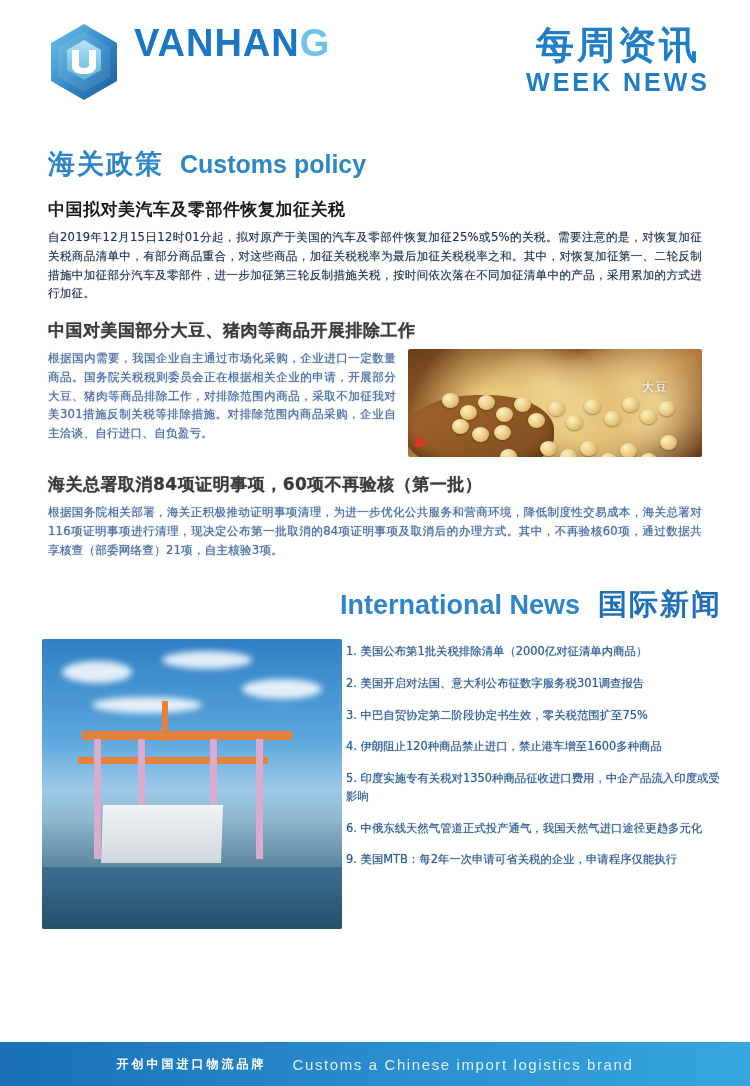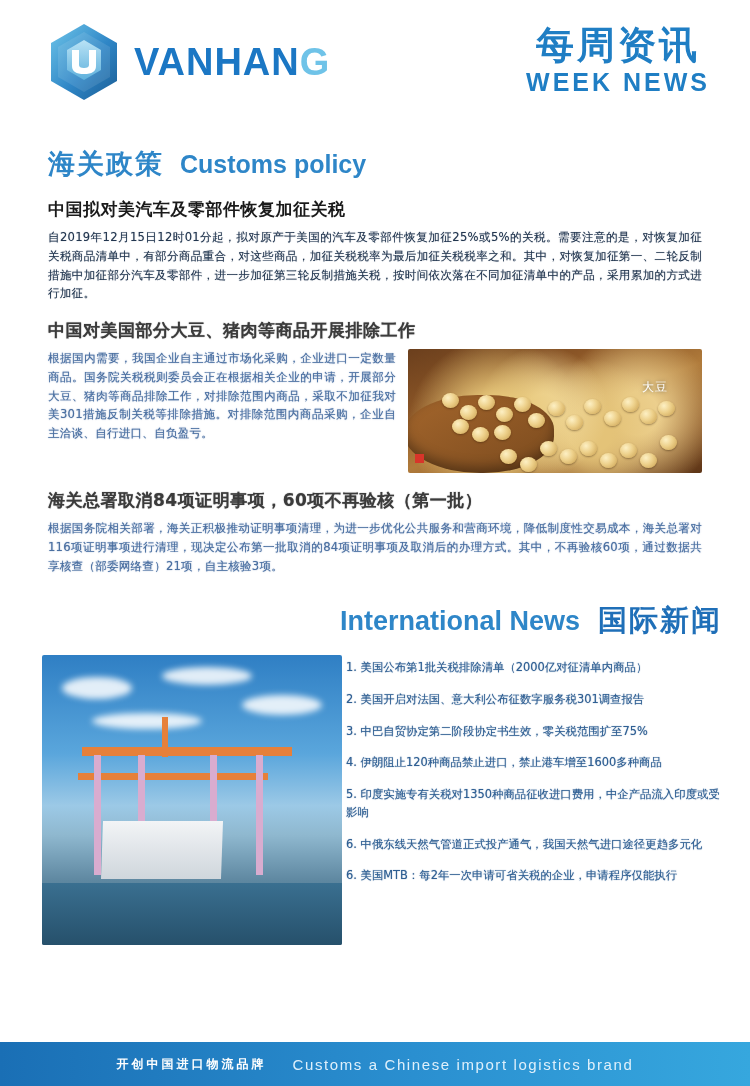--- a/index.html
+++ b/index.html
@@ -18,21 +18,21 @@
 
   
   .header {
     position: relative;
     height: 120px;
     padding: 22px 40px 0 48px;
     display: flex;
     align-items: flex-start;
     justify-content: space-between;
   }
-  .brand { display: flex; align-items: center; gap: 14px; }
+  .brand { display: flex; gap: 14px; }
   .logo-hex {
     width: 72px; height: 80px;
     position: relative;
   }
   .brand-name {
     font-size: 38px;
     font-weight: bold;
     letter-spacing: 1px;
     color: #1b77c4;
     font-family: "Liberation Sans", sans-serif;
@@ -104,21 +104,21 @@
   .two-col {
     display: flex;
     gap: 12px;
     align-items: flex-start;
   }
   .two-col .txt { flex: 0 0 348px; }
 
   
   .photo-soy {
     flex: 1 1 auto;
-    height: 124px;
+    height: 108px;
     border-radius: 2px;
     position: relative;
     overflow: hidden;
     background:
       radial-gradient(circle at 30% 62%, #e8c87a 0 12%, rgba(232,200,122,0) 40%),
       radial-gradient(circle at 46% 50%, #f0d89a 0 10%, rgba(240,216,154,0) 38%),
       radial-gradient(circle at 62% 66%, #e4c378 0 11%, rgba(228,195,120,0) 36%),
       radial-gradient(circle at 78% 52%, #eccf8d 0 9%, rgba(236,207,141,0) 34%),
       linear-gradient(160deg, #6b3f1d 0%, #8a5526 28%, #b07b3b 52%, #8a5526 78%, #5d3517 100%);
   }
@@ -369,21 +369,21 @@
     </div>
 
     <div class="intl-list">
       <ol>
         <li>1. 美国公布第1批关税排除清单（2000亿对征清单内商品）</li>
         <li>2. 美国开启对法国、意大利公布征数字服务税301调查报告</li>
         <li>3. 中巴自贸协定第二阶段协定书生效，零关税范围扩至75%</li>
         <li>4. 伊朗阻止120种商品禁止进口，禁止港车增至1600多种商品</li>
         <li>5. 印度实施专有关税对1350种商品征收进口费用，中企产品流入印度或受影响</li>
         <li>6. 中俄东线天然气管道正式投产通气，我国天然气进口途径更趋多元化</li>
-        <li>6. 美国MTB：每2年一次申请可省关税的企业，申请程序仅能执行</li>
+        <li>9. 美国MTB：每2年一次申请可省关税的企业，申请程序仅能执行</li>
       </ol>
     </div>
   </div>
 
   <div class="footer">
     <span class="cn">开创中国进口物流品牌</span>
     <span class="en">Customs a Chinese import logistics brand</span>
   </div>
 
 </div>

